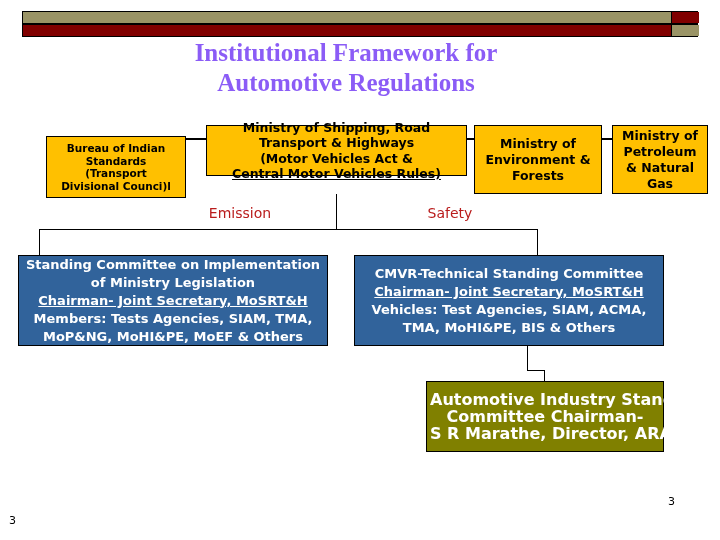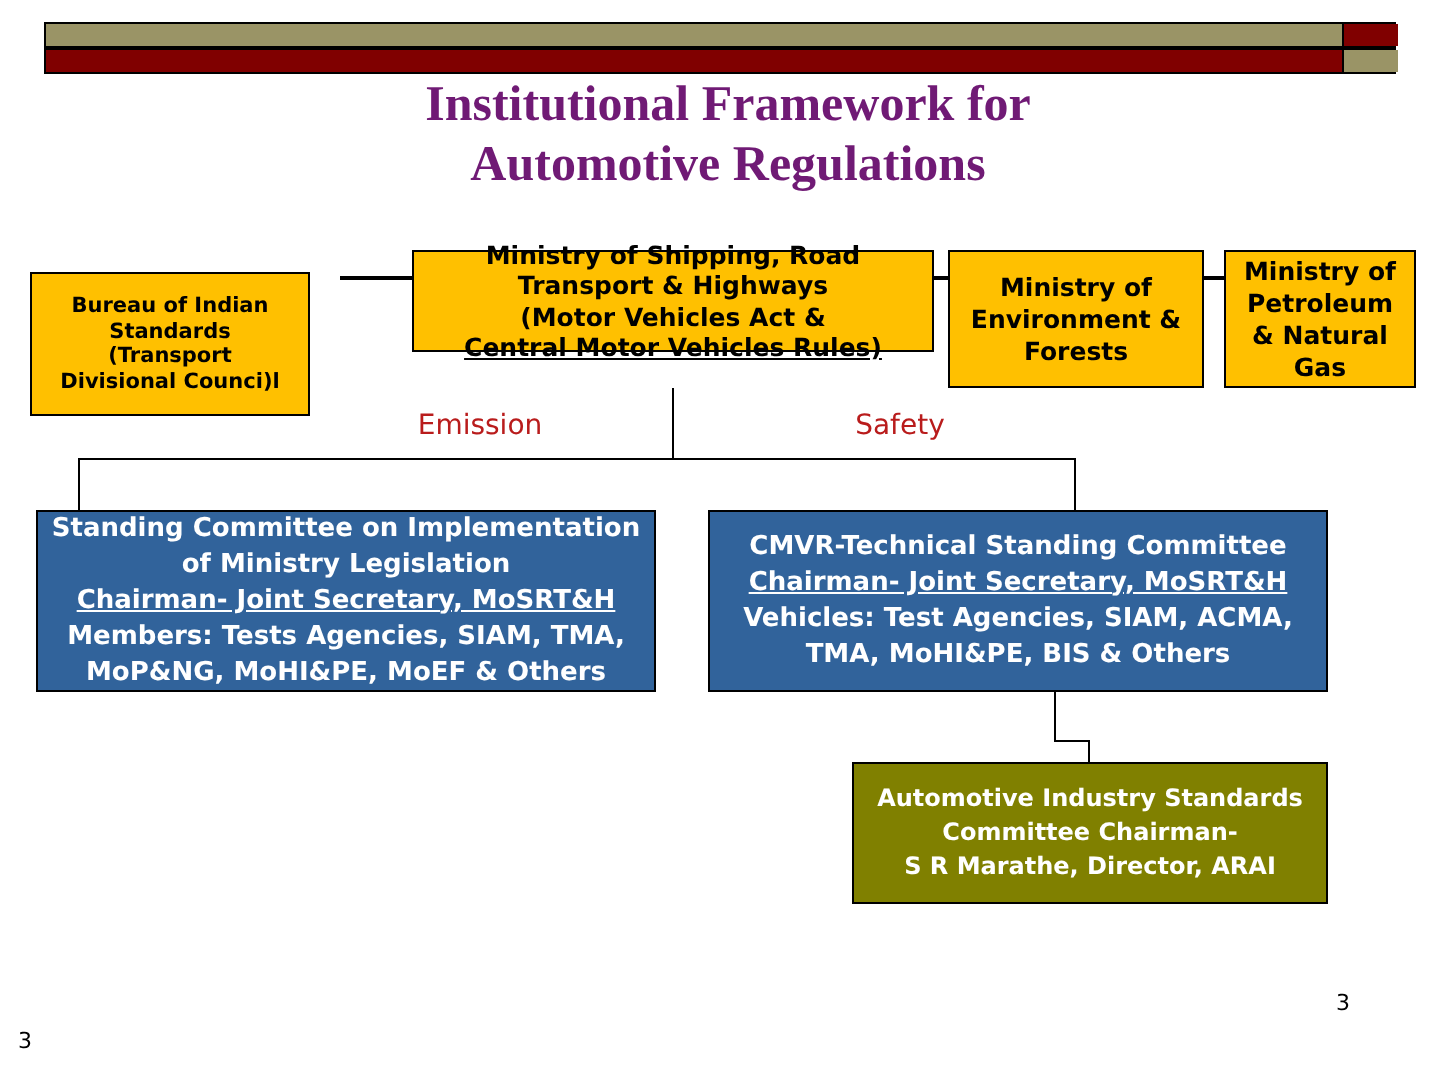--- a/index.html
+++ b/index.html
@@ -46,29 +46,29 @@
     top: 0;
     height: 100%;
     box-sizing: border-box;
   }
   .deco-seg.long { left: 0; width: 648px; }
   .deco-seg.tip  { left: 648px; width: 28px; border-left: 1px solid #000; }
 
   
   .title {
     position: absolute;
-    left: 64px;
+    left: 46px;
     top: 38px;
     width: 600px;
     text-align: center;
     font-family: "Liberation Serif", "DejaVu Serif", serif;
     font-weight: bold;
     font-size: 25px;
     line-height: 30px;
-    color: #701a75;
+    color: #8b5cf6;
     letter-spacing: 0px;
   }
 
   
   .box {
     position: absolute;
     box-sizing: border-box;
     border: 1px solid #000000;
     display: flex;
     align-items: center;
@@ -93,27 +93,27 @@
     color: #FFFFFF;
     font-weight: bold;
   }
   .box.olive {
     background: #808000;
     color: #FFFFFF;
     font-weight: bold;
   }
 
   
-  #box-bis    { left: 15px;  top: 136px; width: 140px; height: 72px;  font-size: 10.5px; line-height: 12.5px; }
+  #box-bis    { left: 46px;  top: 136px; width: 140px; height: 62px;  font-size: 10.5px; line-height: 12.5px; }
   #box-shipping { left: 206px; top: 125px; width: 261px; height: 51px; font-size: 12.5px; line-height: 15.5px; }
   #box-moef   { left: 474px; top: 125px; width: 128px; height: 69px;  font-size: 12.5px; line-height: 16px; }
   #box-mopng  { left: 612px; top: 125px; width: 96px;  height: 69px;  font-size: 12.5px; line-height: 16px; }
   #box-emission-cmte { left: 18px;  top: 255px; width: 310px; height: 91px; font-size: 13px; line-height: 18px; }
   #box-cmvr   { left: 354px; top: 255px; width: 310px; height: 91px;  font-size: 13px; line-height: 18px; }
-  #box-ais    { left: 426px; top: 381px; width: 238px; height: 71px;  font-size: 12px; line-height: 17px; }
+  #box-ais    { left: 426px; top: 381px; width: 238px; height: 71px;  font-size: 16px; line-height: 17px; }
 
   
   .conn {
     position: absolute;
     background: #000000;
   }
   .conn.h { height: 2px; }
   .conn.v { width: 2px; }
 
   

